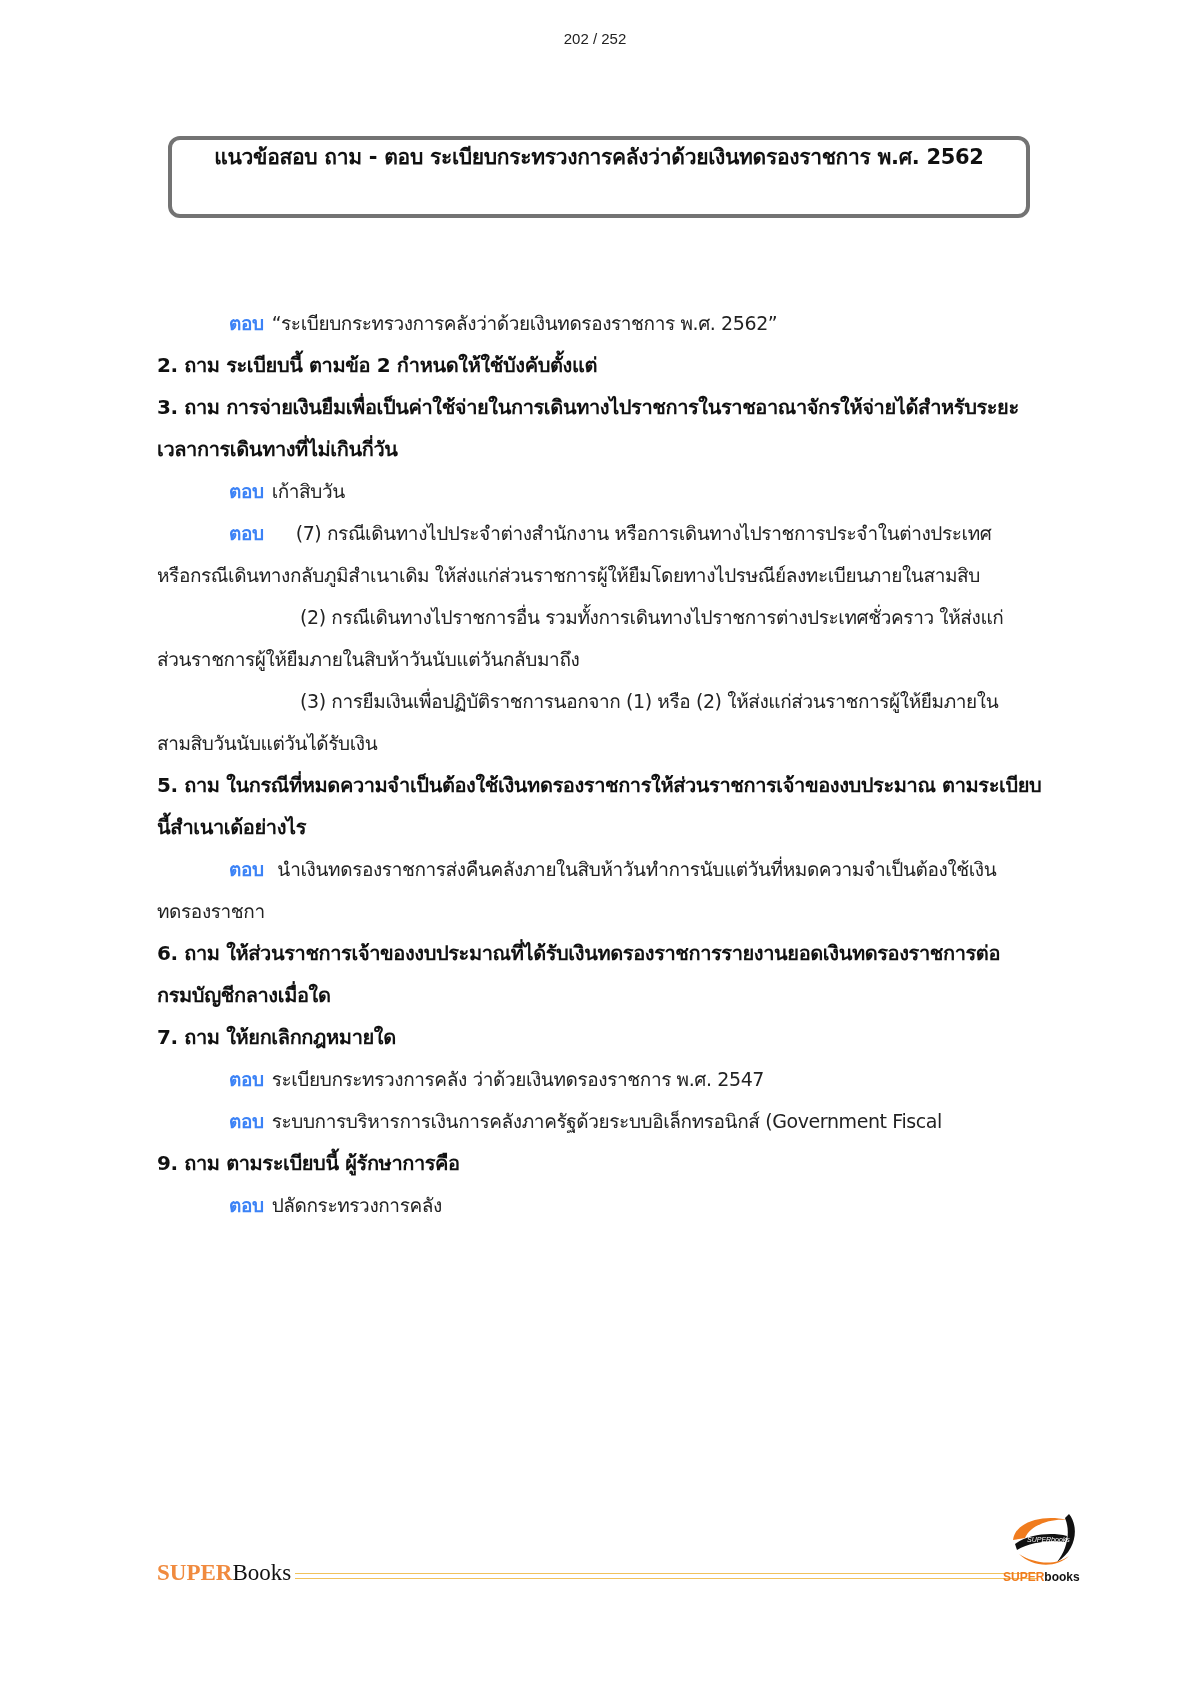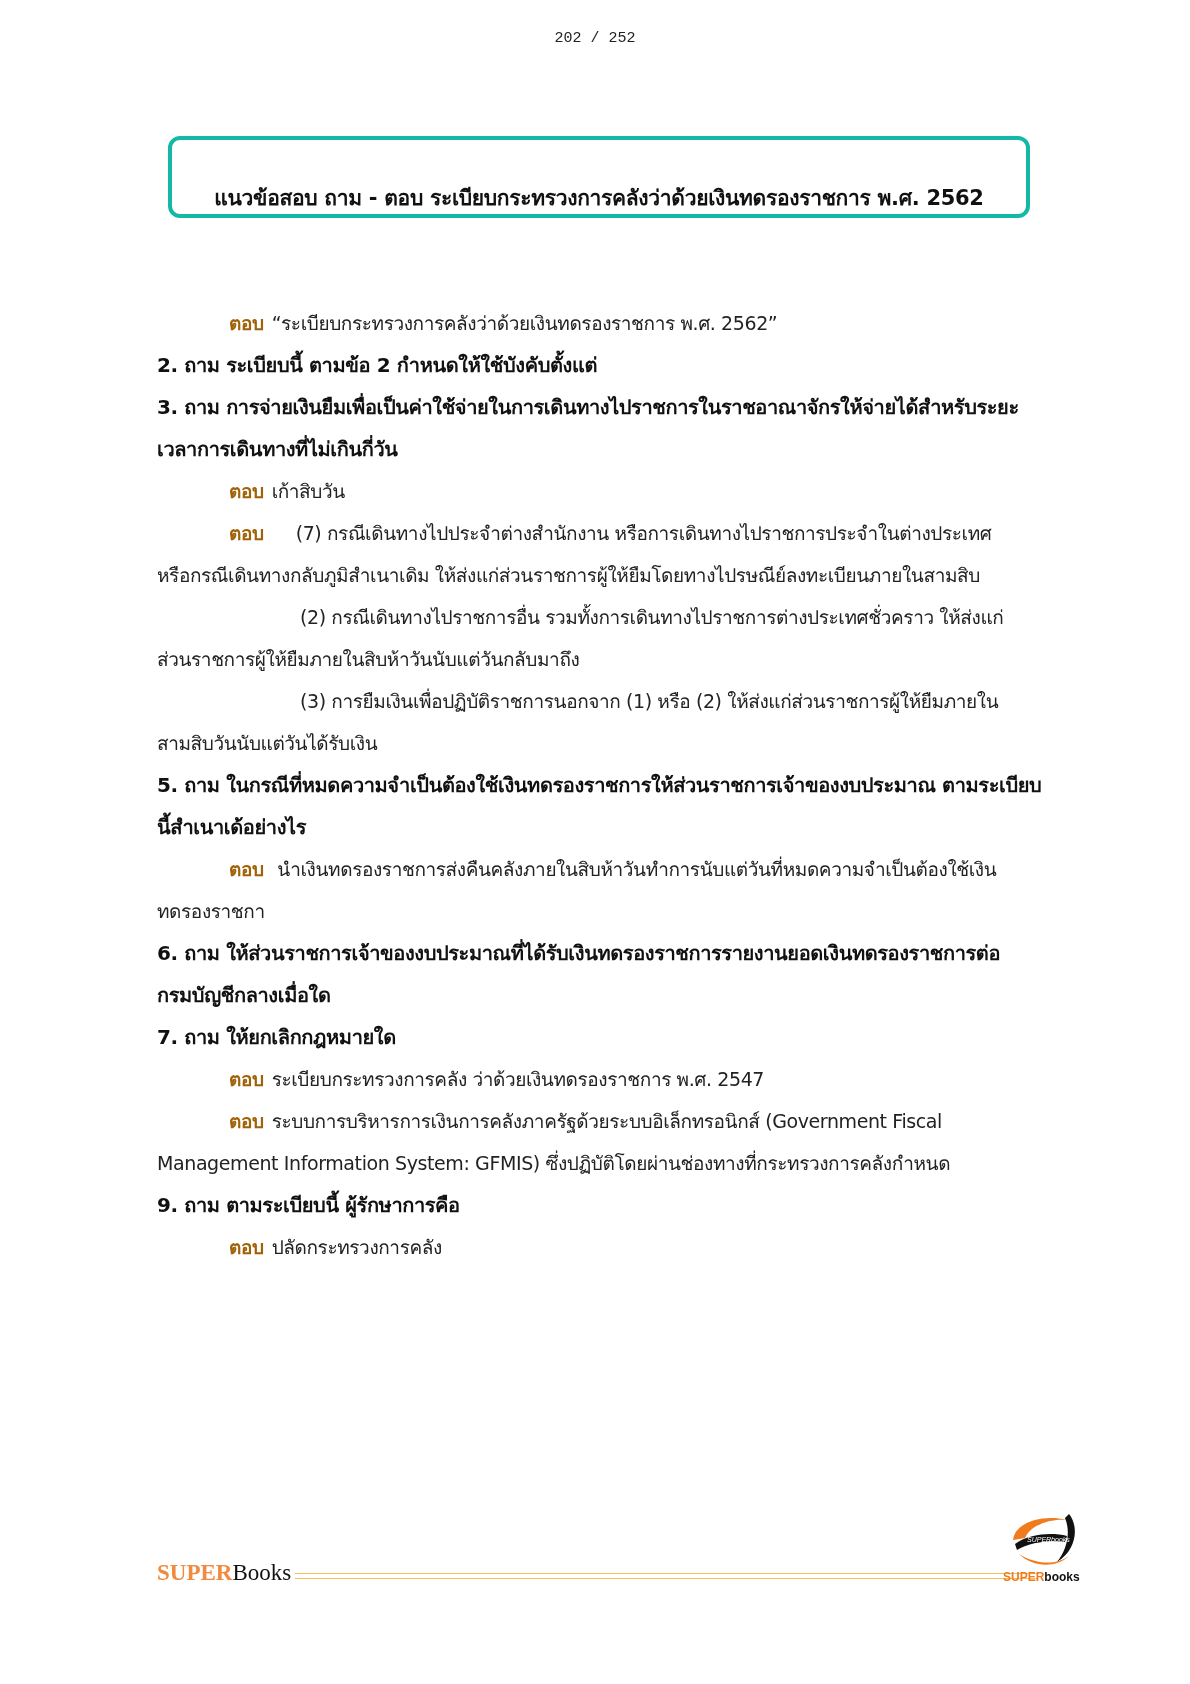--- a/index.html
+++ b/index.html
@@ -2,40 +2,40 @@
 <html><head>
 <meta charset="utf-8">
 <style>
   html, body { margin: 0; padding: 0; background: #ffffff; }
   body {
     width: 1190px; height: 1684px; position: relative; overflow: hidden;
     font-family: "DejaVu Sans", "Liberation Sans", sans-serif; color: #111;
   }
   .page-counter {
     position: absolute; top: 30px; left: 0; width: 1190px; text-align: center;
-    font-family: Liberation Mono, monospace; font-size: 15px; color: #222;
+    font-family: Liberation Sans, sans-serif; font-size: 15px; color: #222;
   }
   .title-box {
     position: absolute; left: 168px; top: 136px; width: 862px; height: 82px;
-    border: 4px solid #14b8a6; border-radius: 12px; box-sizing: border-box;
-    display: flex; align-items: flex-end; justify-content: center;
+    border: 4px solid #737373; border-radius: 12px; box-sizing: border-box;
+    display: flex; align-items: flex-start; justify-content: center;
   }
   .title-box span {
     font-weight: bold; font-size: 21px; color: #111; letter-spacing: -0.3px;
   }
   .content {
     position: absolute; left: 157px; top: 302px; width: 886px;
   }
   .line {
     height: 42px; line-height: 42px; font-size: 19px; white-space: nowrap;
     letter-spacing: -0.4px;
   }
   .q { font-weight: bold; font-size: 20px; }
   .a { padding-left: 72px; font-weight: normal; color: #222; }
-  .a .ans-label { font-weight: bold; color: #a16207; margin-right: 8px; }
+  .a .ans-label { font-weight: bold; color: #3b82f6; margin-right: 8px; }
   .a .ans-label.wide { margin-right: 32px; }
   .sub { padding-left: 143px; color: #222; }
   .cont { color: #222; }
   .footer {
     position: absolute; left: 157px; top: 1558px; width: 880px; height: 30px;
     display: flex; align-items: center;
   }
   .brand {
     font-family: "Liberation Serif", serif; font-size: 23px; white-space: nowrap;
   }
@@ -78,21 +78,20 @@
     <div class="line cont">สามสิบวันนับแต่วันได้รับเงิน</div>
     <div class="line q">5. ถาม ในกรณีที่หมดความจำเป็นต้องใช้เงินทดรองราชการให้ส่วนราชการเจ้าของงบประมาณ ตามระเบียบ</div>
     <div class="line q">นี้สำเนาเด้อย่างไร</div>
     <div class="line a"><span class="ans-label">ตอบ</span><span> นำเงินทดรองราชการส่งคืนคลังภายในสิบห้าวันทำการนับแต่วันที่หมดความจำเป็นต้องใช้เงิน</span></div>
     <div class="line cont">ทดรองราชกา</div>
     <div class="line q">6. ถาม ให้ส่วนราชการเจ้าของงบประมาณที่ได้รับเงินทดรองราชการรายงานยอดเงินทดรองราชการต่อ</div>
     <div class="line q">กรมบัญชีกลางเมื่อใด</div>
     <div class="line q">7. ถาม ให้ยกเลิกกฎหมายใด</div>
     <div class="line a"><span class="ans-label">ตอบ</span><span>ระเบียบกระทรวงการคลัง ว่าด้วยเงินทดรองราชการ พ.ศ. 2547</span></div>
     <div class="line a"><span class="ans-label">ตอบ</span><span>ระบบการบริหารการเงินการคลังภาครัฐด้วยระบบอิเล็กทรอนิกส์ (Government Fiscal</span></div>
-    <div class="line cont">Management Information System: GFMIS)  ซึ่งปฏิบัติโดยผ่านช่องทางที่กระทรวงการคลังกำหนด</div>
     <div class="line q">9. ถาม ตามระเบียบนี้ ผู้รักษาการคือ</div>
     <div class="line a"><span class="ans-label">ตอบ</span><span>ปลัดกระทรวงการคลัง</span></div>
   </div>
 
 <div class="footer">
   <div class="brand">
     <span class="super">SUPER</span><span class="books">Books</span>
   </div>
   <div class="rule"></div>
 </div>

